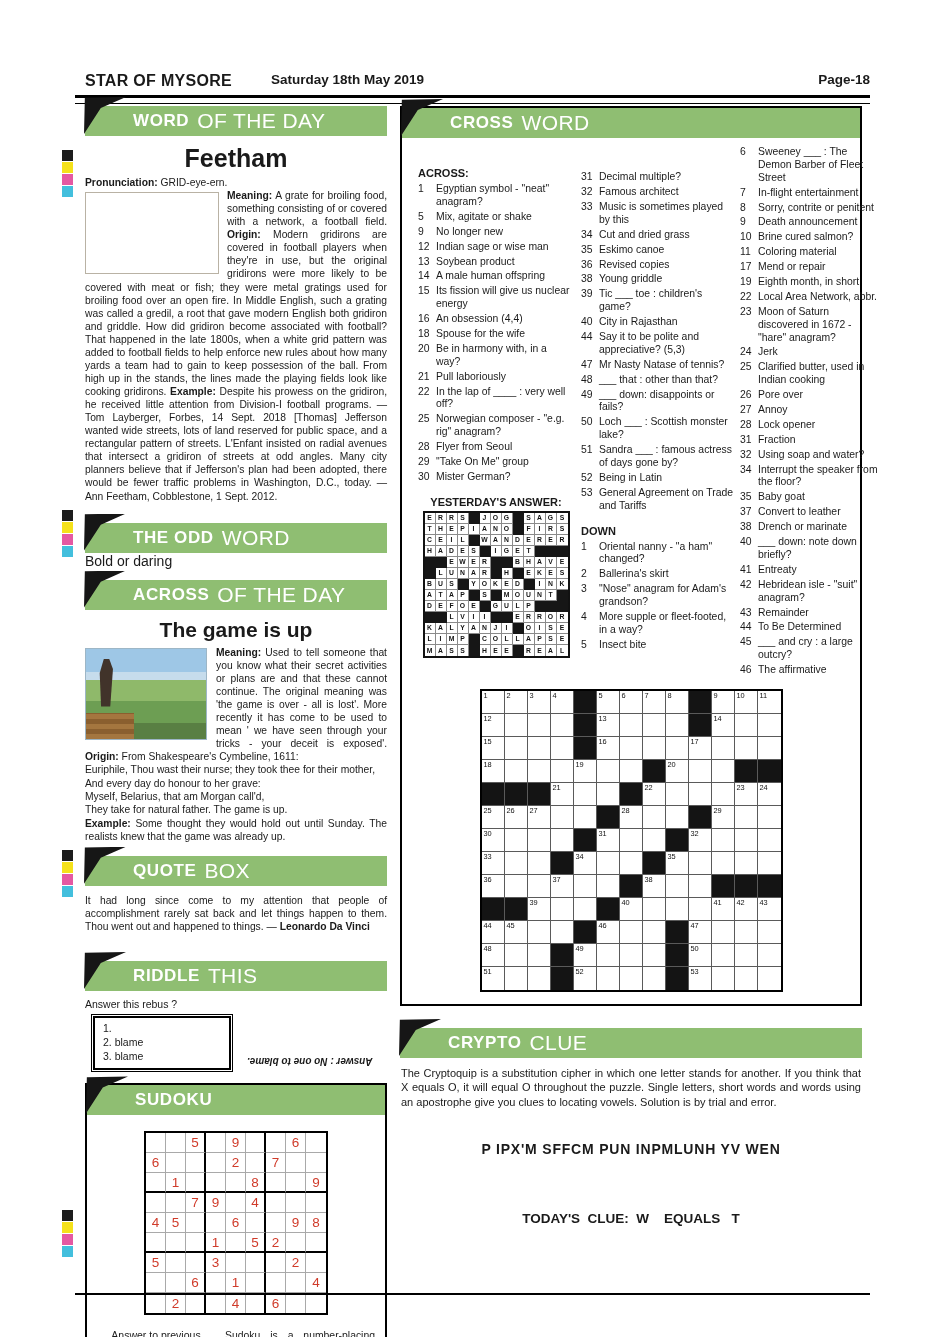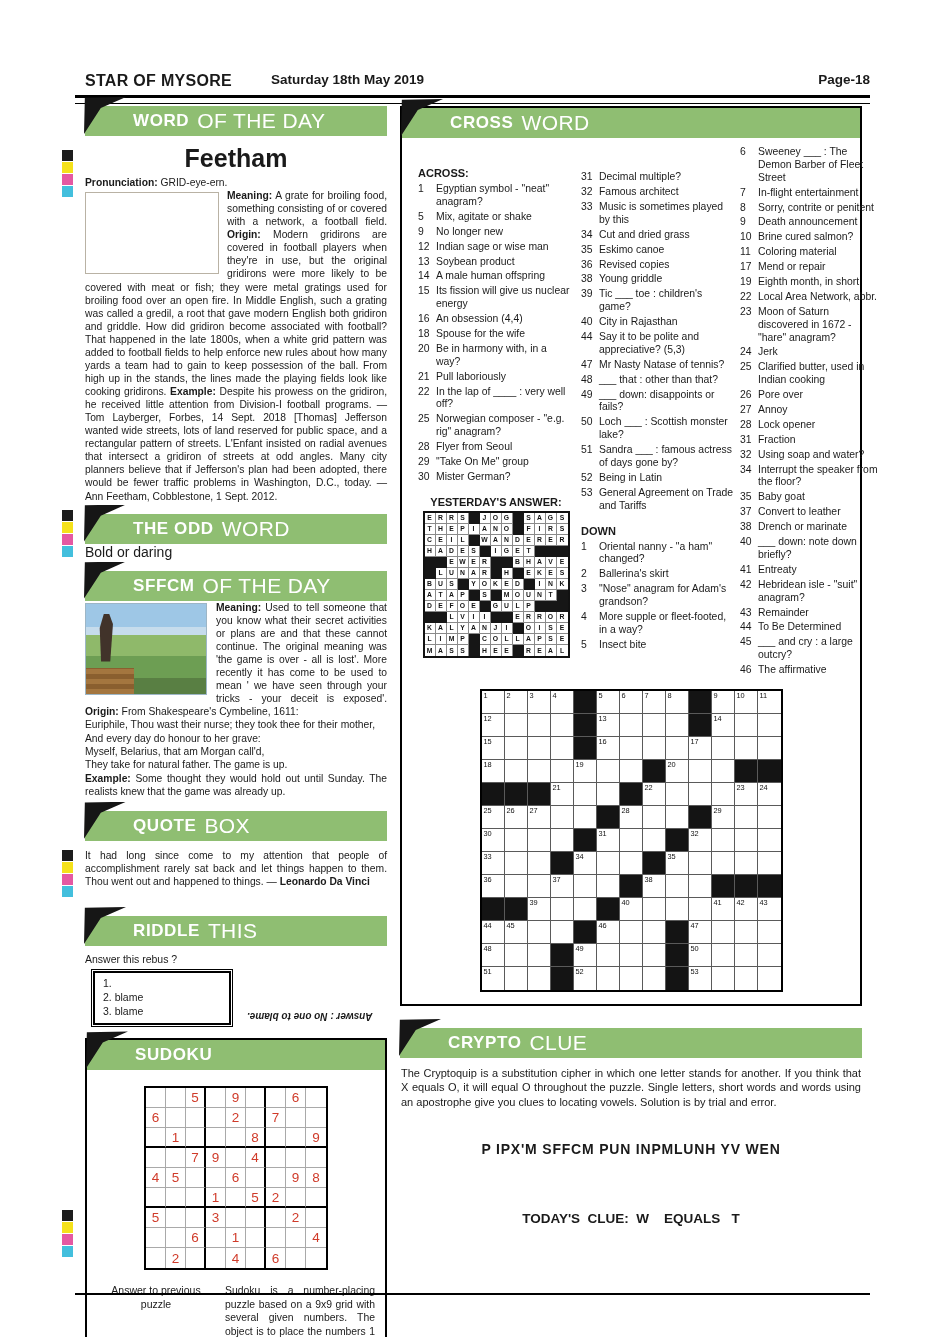--- a/index.html
+++ b/index.html
@@ -171,35 +171,36 @@
       </div>
       <div class="word-title">Feetham</div>
       <div class="btxt"><span class="b">Pronunciation:</span><span> GRID-eye-ern.</span></div>
       <div class="btxt">
         <span class="photo-gridiron"></span><span class="b">Meaning:</span><span> A grate for broiling food, something consisting of or covered with a network, a football field.</span>
         <span class="b">Origin:</span><span> Modern gridirons are covered in football players when they're in use, but the original gridirons were more likely to be covered with meat or fish; they were metal gratings used for broiling food over an open fire. In Middle English, such a grating was called a gredil, a root that gave modern English both gridiron and griddle. How did gridiron become associated with football? That happened in the late 1800s, when a white grid pattern was added to football fields to help enforce new rules about how many yards a team had to gain to keep possession of the ball. From high up in the stands, the lines made the playing fields look like cooking gridirons.</span>
         <span class="b">Example:</span><span> Despite his prowess on the gridiron, he received little attention from Division-I football programs. — Tom Layberger, Forbes, 14 Sept. 2018 [Thomas] Jefferson wanted wide streets, lots of land reserved for public space, and a rectangular pattern of streets. L'Enfant insisted on radial avenues that intersect a gridiron of streets at odd angles. Many city planners believe that if Jefferson's plan had been adopted, there would be fewer traffic problems in Washington, D.C., today. — Ann Feetham, Cobblestone, 1 Sept. 2012.</span>
       </div>
     </div>
 
-    <div style="margin-top:11px">
+    <div style="margin-top:20px">
       <div class="bar">
         <span class="flag"></span>
         <span class="b1">THE ODD</span>
         <span class="b2">WORD</span>
       </div>
       <div class="odd-def">Bold or daring</div>
     </div>
 
     <div style="margin-top:11px">
       <div class="bar">
         <span class="flag"></span>
-        <span class="b1">SFFCM</span>
+        <span class="b1">ACROSS</span>
         <span class="b2">OF THE DAY</span>
       </div>
+      <div class="phrase-title">The game is up</div>
       <div class="btxt">
         <span class="photo-game"></span><span class="b">Meaning:</span><span> Used to tell someone that you know what their secret activities or plans are and that these cannot continue.</span>
         <span>The original meaning was 'the game is over - all is lost'. More recently it has come to be used to mean ' we have seen through your tricks - your deceit is exposed'.</span>
         <span class="b">Origin:</span><span> From Shakespeare's Cymbeline, 1611:</span>
       </div>
       <div id="qlines" style="clear:both">
           <div class="qline">Euriphile, Thou wast their nurse; they took thee for their mother,</div>
           <div class="qline">And every day do honour to her grave:</div>
           <div class="qline">Myself, Belarius, that am Morgan call'd,</div>
           <div class="qline">They take for natural father. The game is up.</div>

